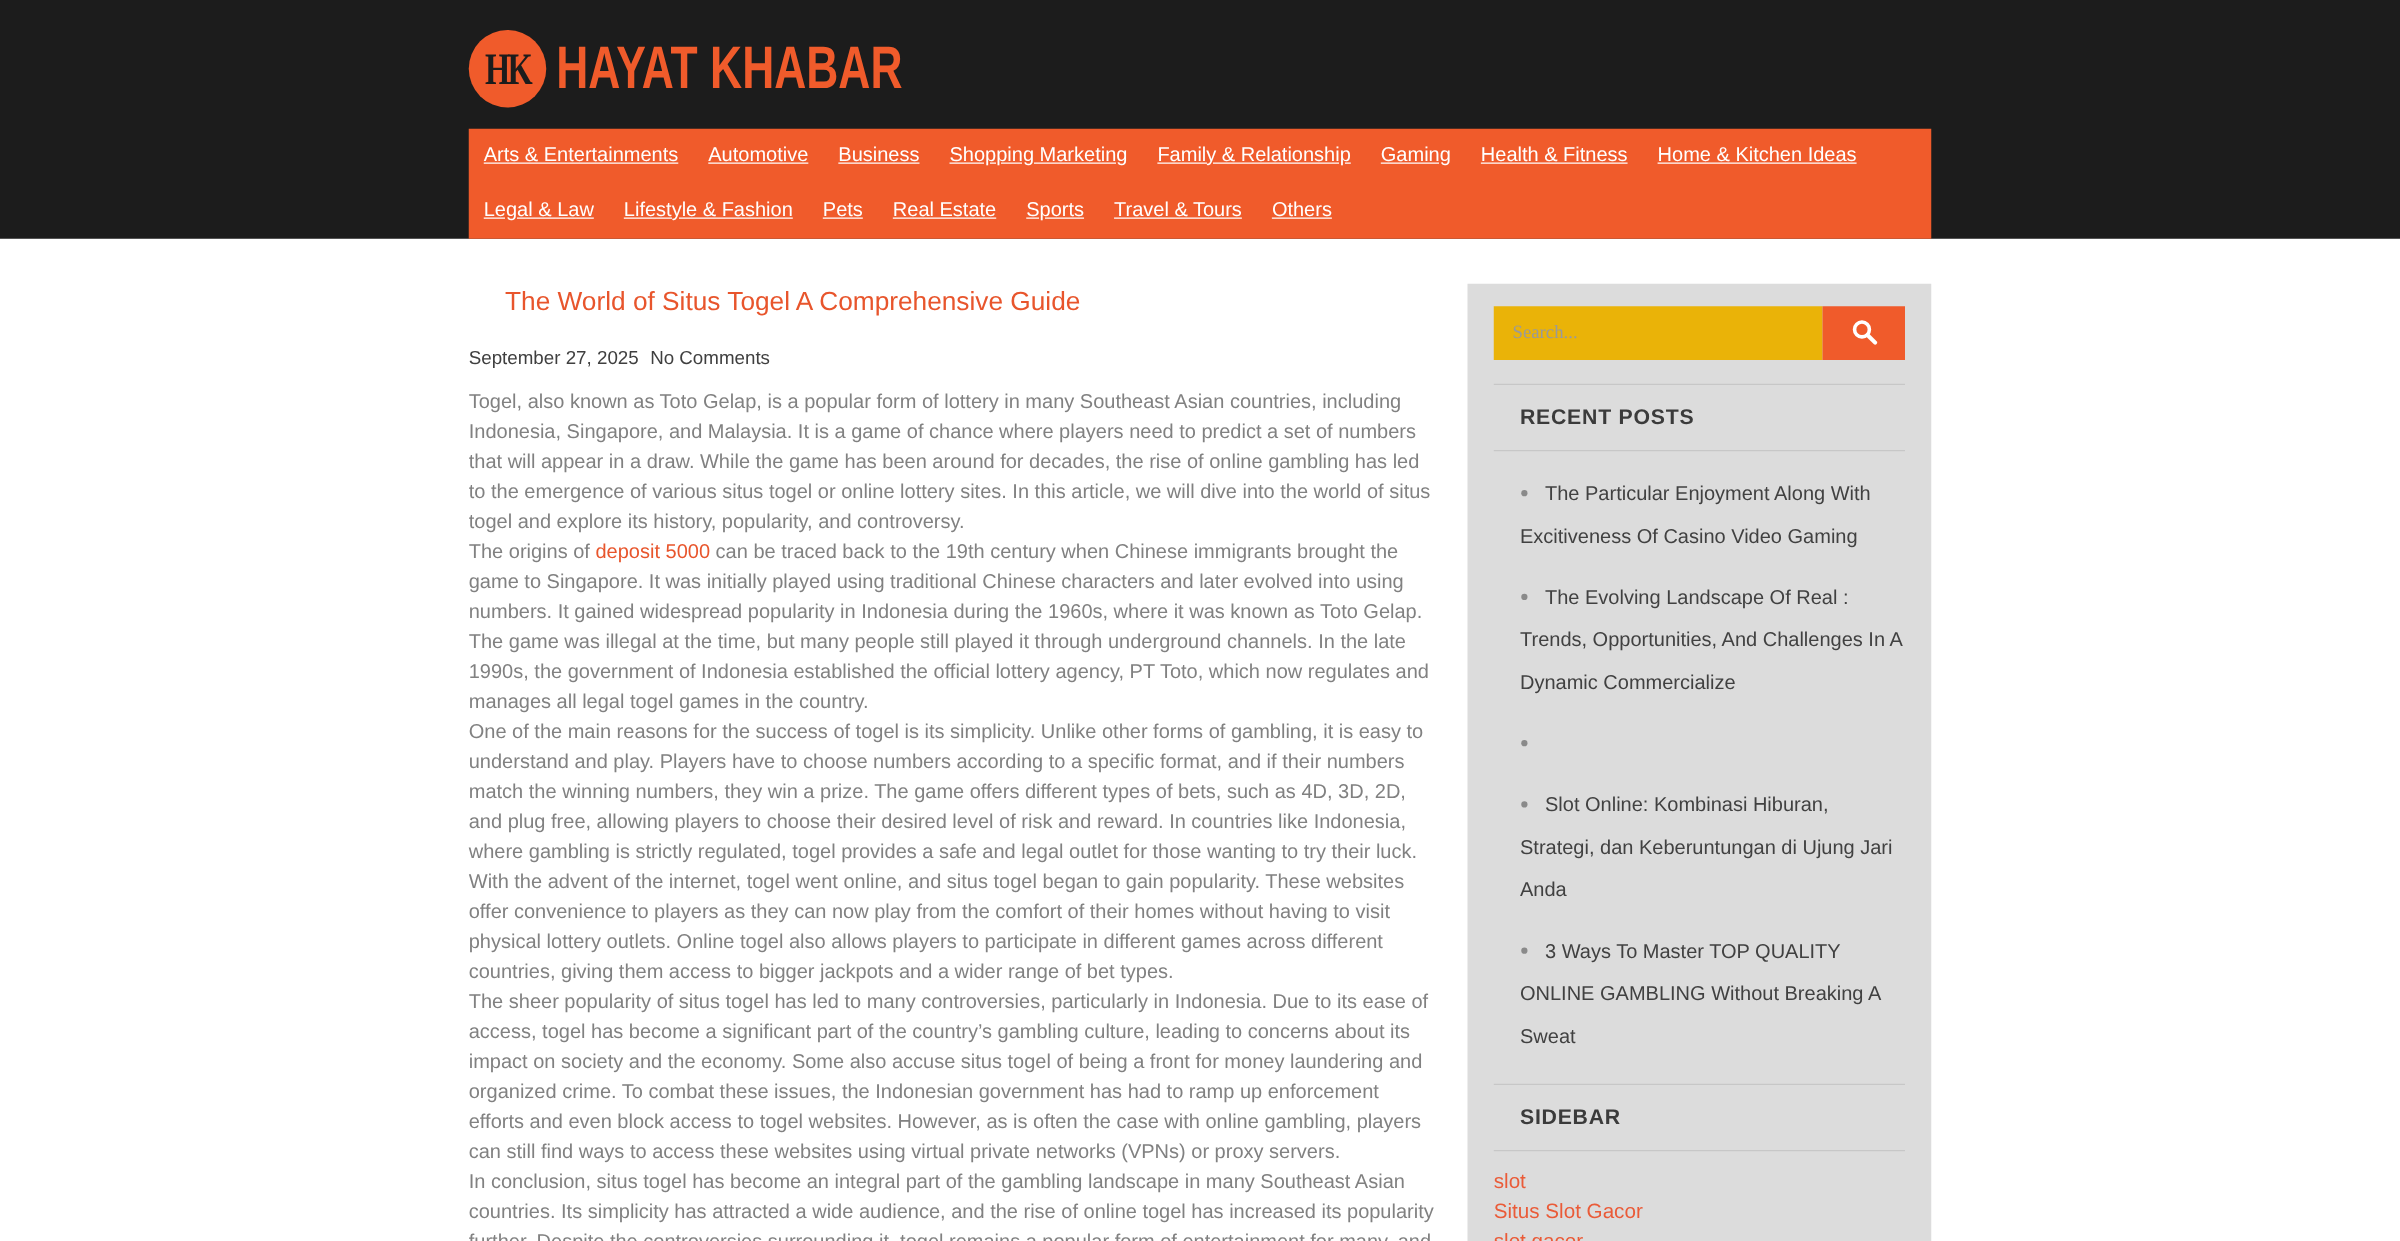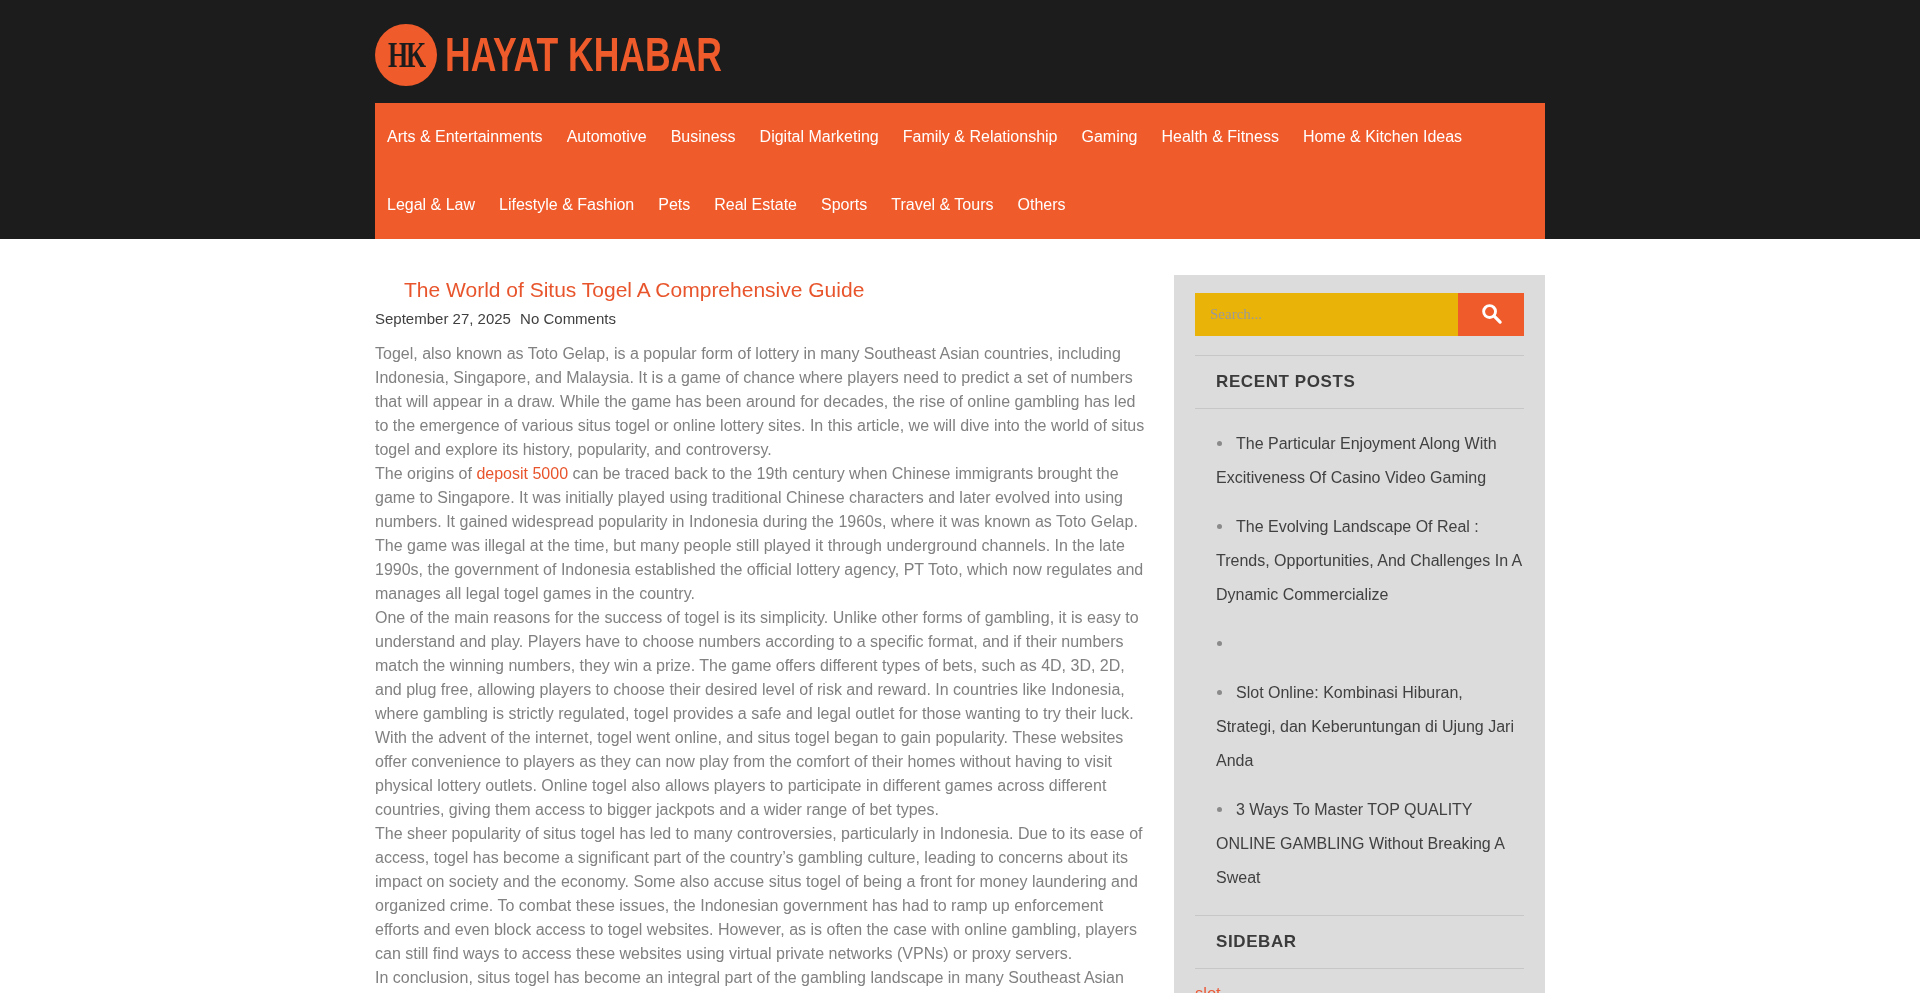--- a/index.html
+++ b/index.html
@@ -13,32 +13,32 @@
   .logo { display: flex; align-items: center; cursor: pointer; }
   .logo-circle { width: 62px; height: 62px; border-radius: 50%; background: #f05b2b;
     display: flex; align-items: center; justify-content: center; font-family: Liberation Serif, serif; }
   .logo-circle span { font-weight: 700; font-size: 36px; color: #1c1c1c;
     letter-spacing: -3px; transform: scaleX(0.72); }
   .logo-text { margin-left: 8px; color: #f05b2b; font-weight: 700; font-size: 48px;
     letter-spacing: 0px; transform: scaleX(0.74); transform-origin: left center; white-space: nowrap; }
 
   .main-nav { background: #f05b2b; }
   .nav-row { list-style: none; display: flex; flex-wrap: nowrap; }
-  .nav-row li { color: #ffffff; font-size: 16px; line-height: 44px; padding: 12px 12px;
-    white-space: nowrap; cursor: pointer; }
+  .nav-row li { color: #ffffff; font-size: 16px; line-height: 44px; padding: 0 12px;
+    white-space: nowrap; cursor: pointer; text-decoration: underline; }
 
   
   .content { width: 1170px; margin: 0 auto; display: flex; padding-top: 36px; }
   .article { width: 775px; }
   .sidebar { width: 371px; margin-left: 24px; background: #dcdcdc;
     padding: 18px 21px 40px 21px; min-height: 900px; }
 
   
   .article h1 { color: #e8552c; font-size: 21px; font-weight: 400; line-height: 26px; margin-top: 2px; margin-left: 29px; }
-  .article .meta { margin-top: 7px; font-size: 15px; color: #3f3f3f; }
+  .article .meta { margin-top: 23px; font-size: 15px; color: #3f3f3f; }
   .article .meta span { cursor: pointer; }
   .article .meta .date { margin-right: 5px; }
   .body-text { margin-top: 15px; }
   .body-text p { font-size: 16px; line-height: 24px; color: #818181; }
   .inline-link { color: #e8552c; text-decoration: none; cursor: pointer; }
 
   
   .search-form { display: flex; height: 43px; }
   .search-form input { flex: 1; height: 43px; border: none; background: #eab308;
     padding: 0 15px; font-size: 15px; color: #555; outline: none;
@@ -71,21 +71,21 @@
           <span>HK</span>
         </div>
         <div class="logo-text">HAYAT KHABAR</div>
       </div>
     </div>
     <nav class="main-nav">
       <ul class="nav-row">
         <li>Arts &amp; Entertainments</li>
         <li>Automotive</li>
         <li>Business</li>
-        <li>Digital Marketing</li>
+        <li>Shopping Marketing</li>
         <li>Family &amp; Relationship</li>
         <li>Gaming</li>
         <li>Health &amp; Fitness</li>
         <li>Home &amp; Kitchen Ideas</li>
       </ul>
       <ul class="nav-row">
         <li>Legal &amp; Law</li>
         <li>Lifestyle &amp; Fashion</li>
         <li>Pets</li>
         <li>Real Estate</li>

